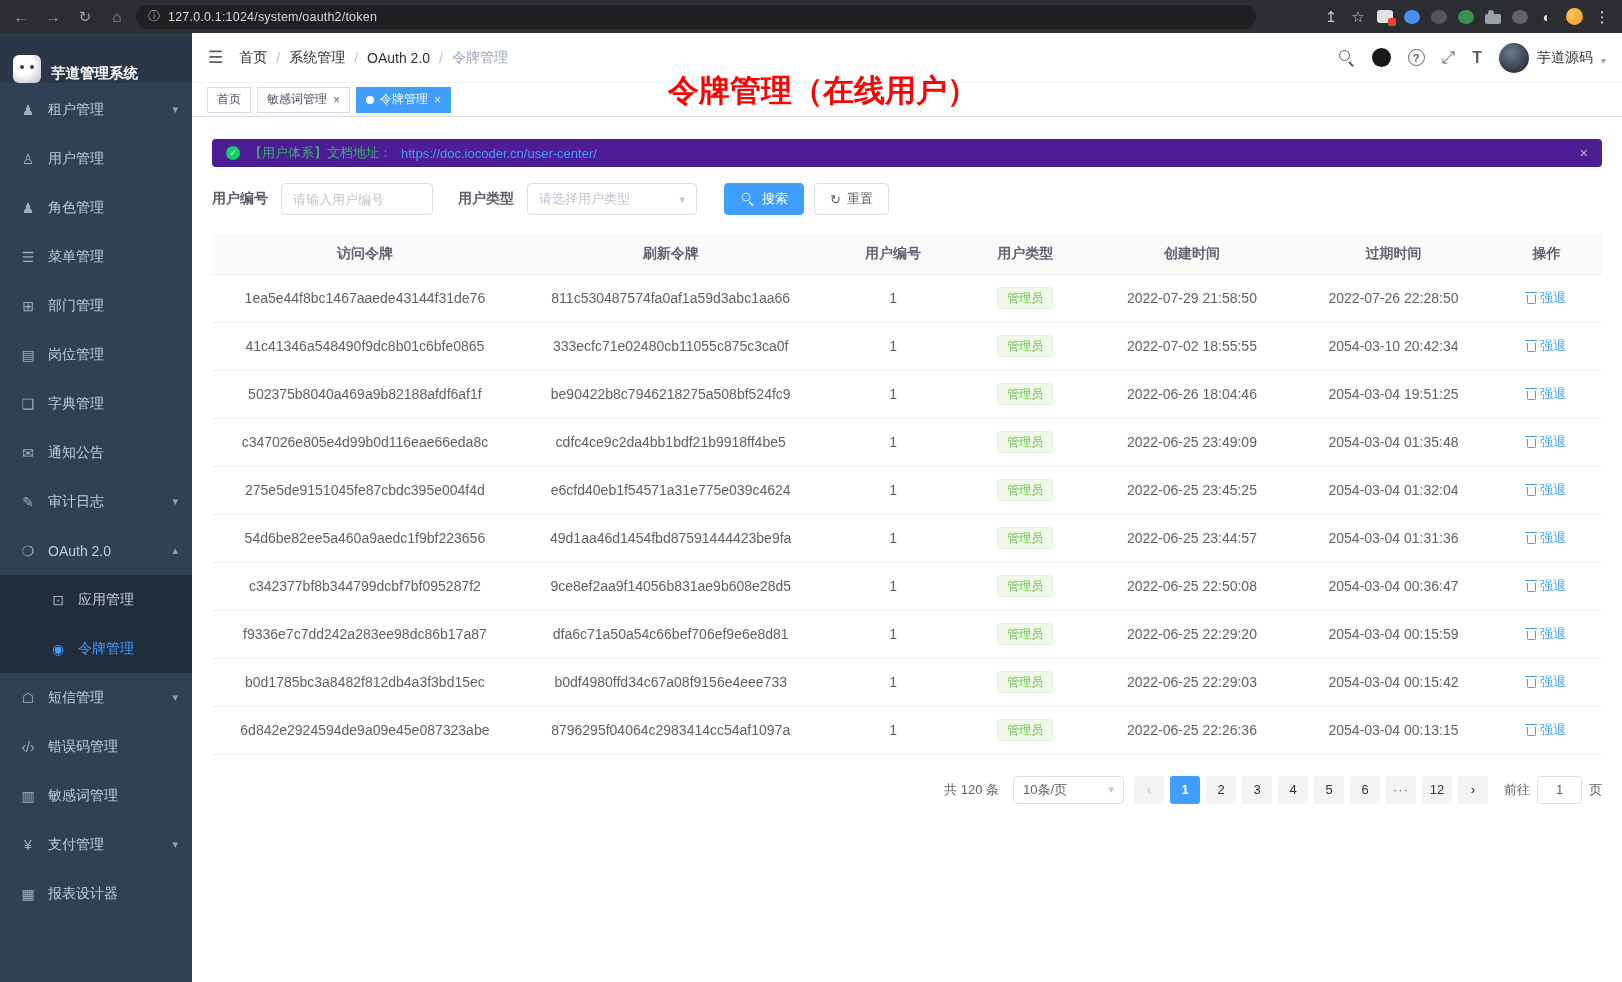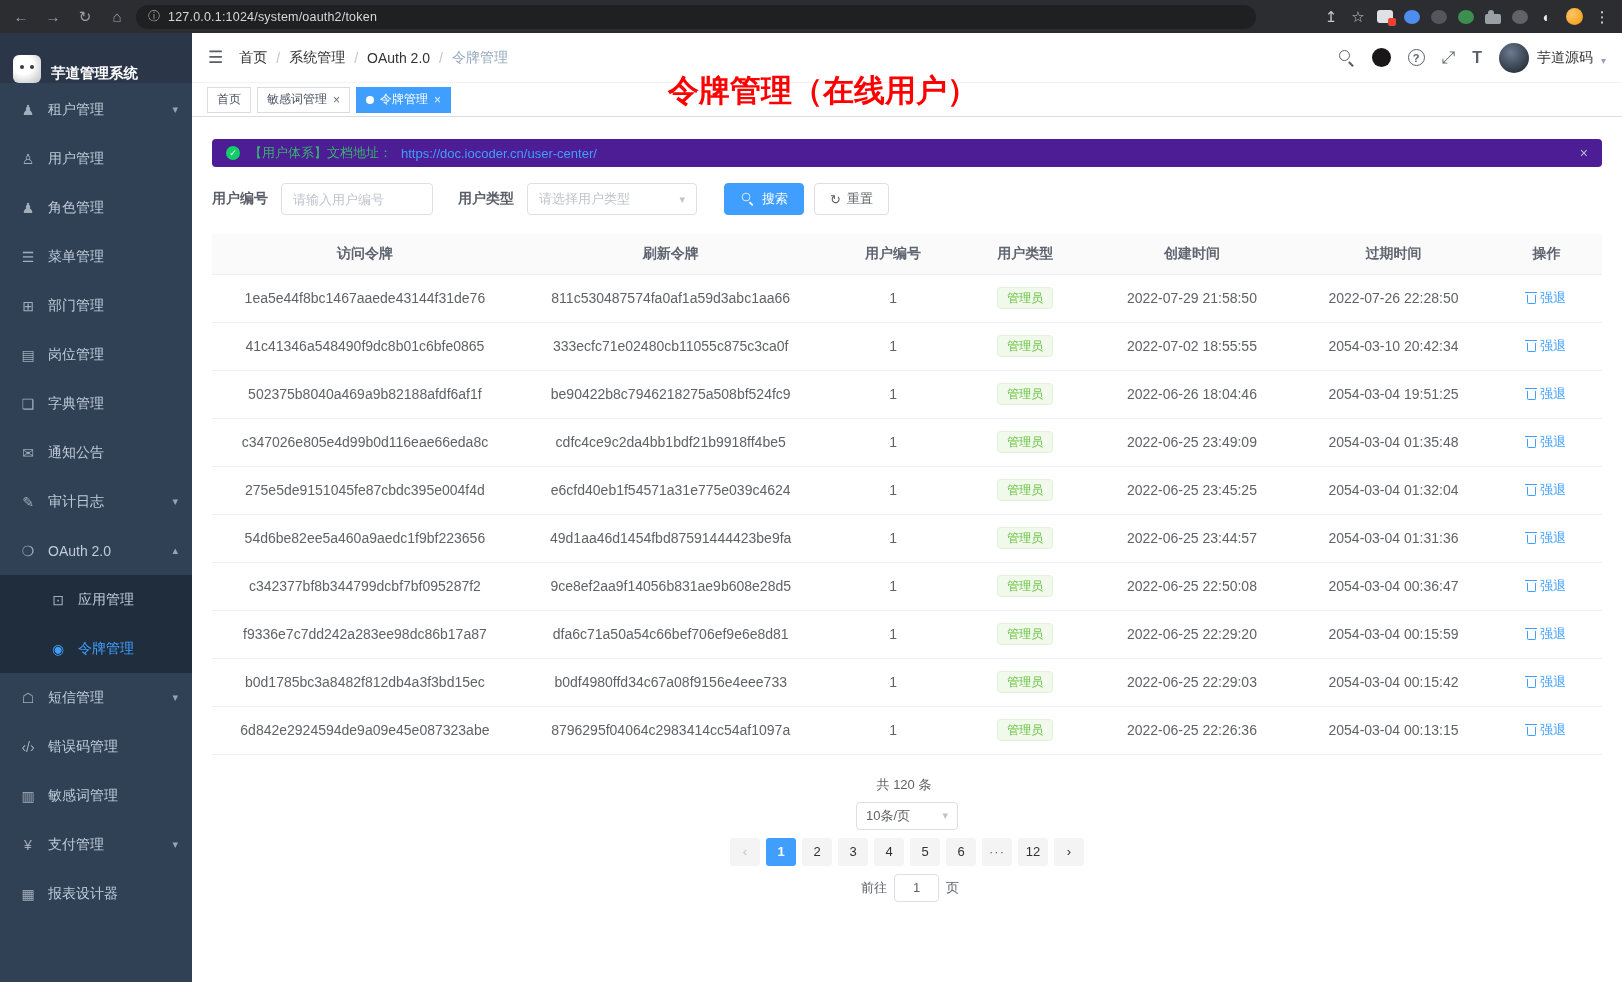--- a/index.html
+++ b/index.html
@@ -100,23 +100,23 @@
   .reset-ic { font-size:13px; }
 
   table { width:100%; border-collapse:collapse; font-size:14px; color:#606266; table-layout:fixed; }
   thead th { height:40px; background:#fafafa; font-weight:700; color:#5e6470; border-bottom:1px solid #ebeef5; text-align:center; }
   tbody td { height:48px; border-bottom:1px solid #ebeef5; text-align:center; white-space:nowrap; overflow:hidden; text-overflow:ellipsis; }
   .tag { display:inline-block; padding:2px 9px; font-size:12px; color:#67c23a; background:#f0f9eb; border:1px solid #e1f3d8; border-radius:4px; line-height:16px; }
   .op-link { color:#409eff; font-size:13px; display:inline-flex; align-items:center; gap:4px; cursor:pointer;justify-content:flex-end; }
   .trash-icon { display:inline-block; width:9px; height:9px; border:1.2px solid currentColor; border-top:none; border-radius:0 0 2px 2px; position:relative; margin-top:2px; }
   .trash-icon::before { content:""; position:absolute; top:-3px; left:-2.5px; right:-2.5px; height:1.2px; background:currentColor; }
 
-  .pagination { display:flex; align-items:center; justify-content:flex-end; gap:8px; margin-top:21px; font-size:13px; color:#606266;flex-direction:column; }
+  .pagination { display:flex; align-items:center; justify-content:flex-end; gap:8px; margin-top:21px; font-size:13px; color:#606266; }
   .pg-total { margin-right:6px; }
-  .page-size { width:102px; height:28px; border:1px solid #dcdfe6; border-radius:4px; background:#fff; display:flex; align-items:center; justify-content:space-between; padding:8px 9px; cursor:pointer; color:#606266; }
+  .page-size { width:111px; height:28px; border:1px solid #dcdfe6; border-radius:4px; background:#fff; display:flex; align-items:center; justify-content:space-between; padding:8px 9px; cursor:pointer; color:#606266; }
   .pages { display:flex; align-items:center; gap:6px; margin:0 2px; }
   .pg-btn { min-width:30px; height:28px; padding:0 4px; border-radius:3px; background:#f4f4f5; color:#303133; display:inline-flex; align-items:center; justify-content:center; font-size:13px; cursor:pointer; }
   .pg-btn.active { background:#409eff; color:#fff; font-weight:bold; }
   .pg-btn.disabled { color:#c0c4cc; }
   .pg-btn.more { letter-spacing:1px; color:#606266; }
   .goto { display:flex; align-items:center; gap:7px; margin-left:6px; }
   .goto-input { width:45px; height:28px; border:1px solid #dcdfe6; border-radius:4px; text-align:center; font-size:13px; color:#606266; outline:none; font-family:inherit; }
 
   .annotation { position:absolute; top:70px; left:668px; font-size:31px; font-weight:bold; color:#fe0000; z-index:99; white-space:nowrap; }
 </style>

